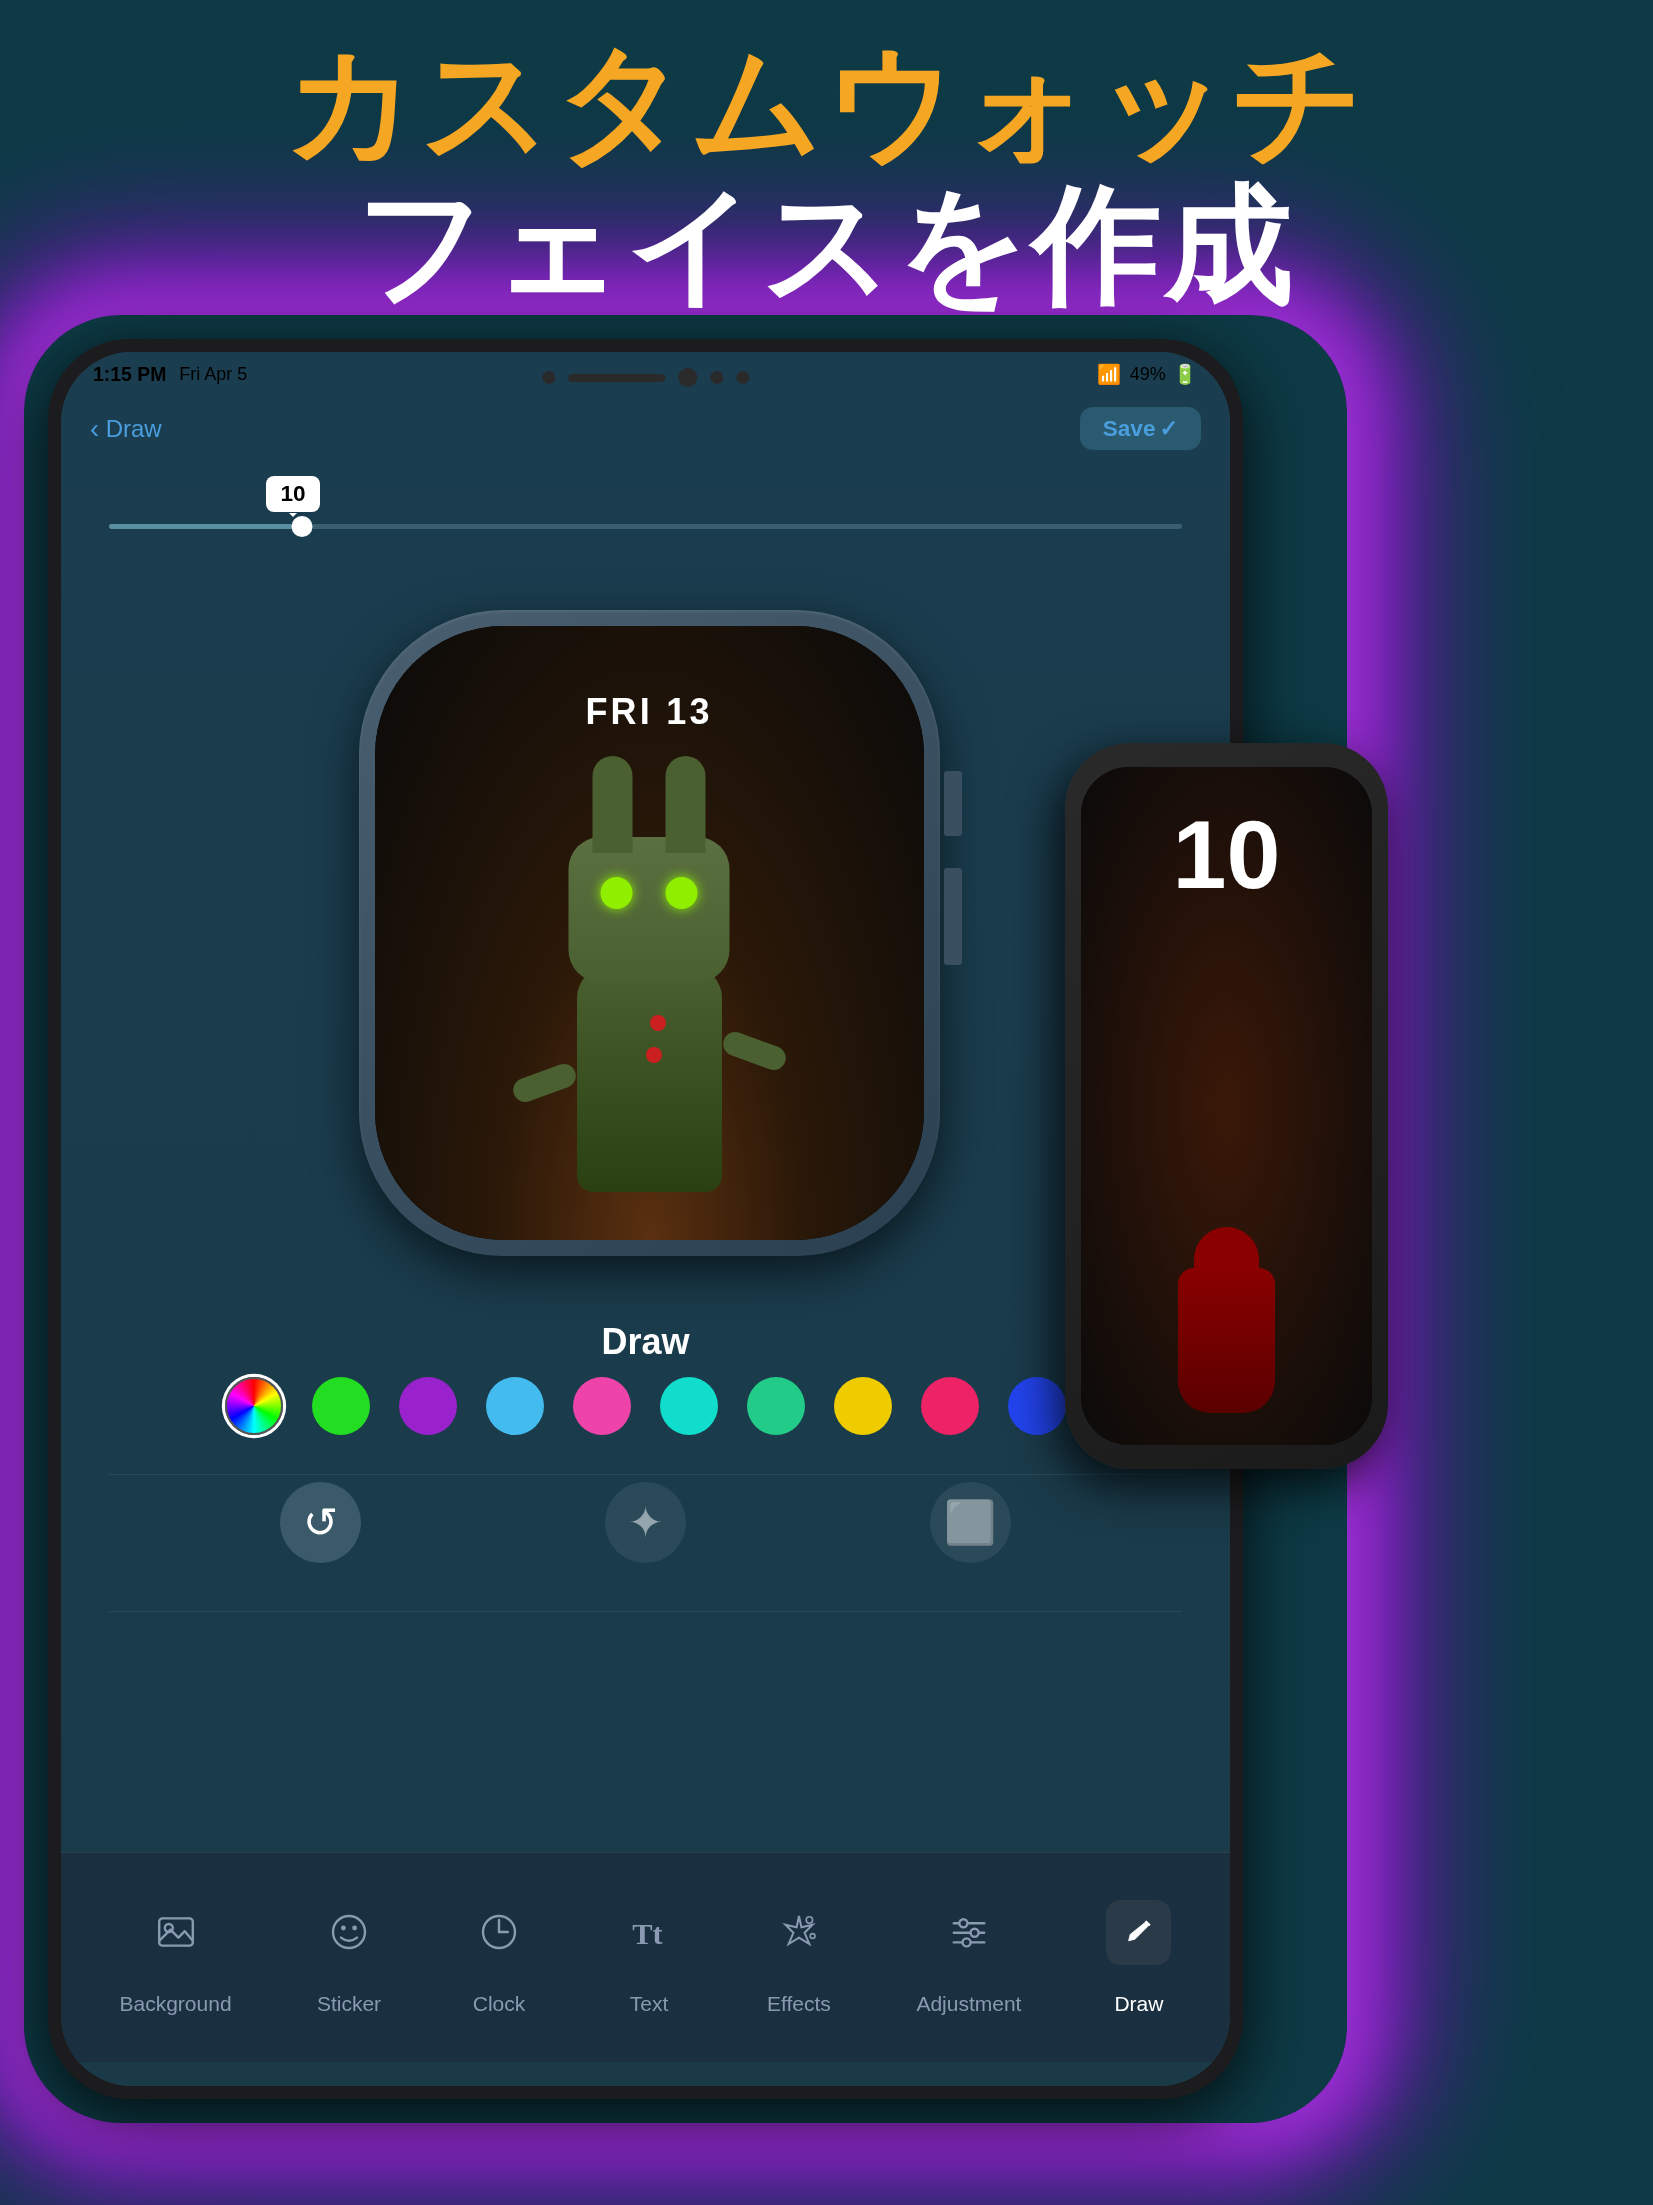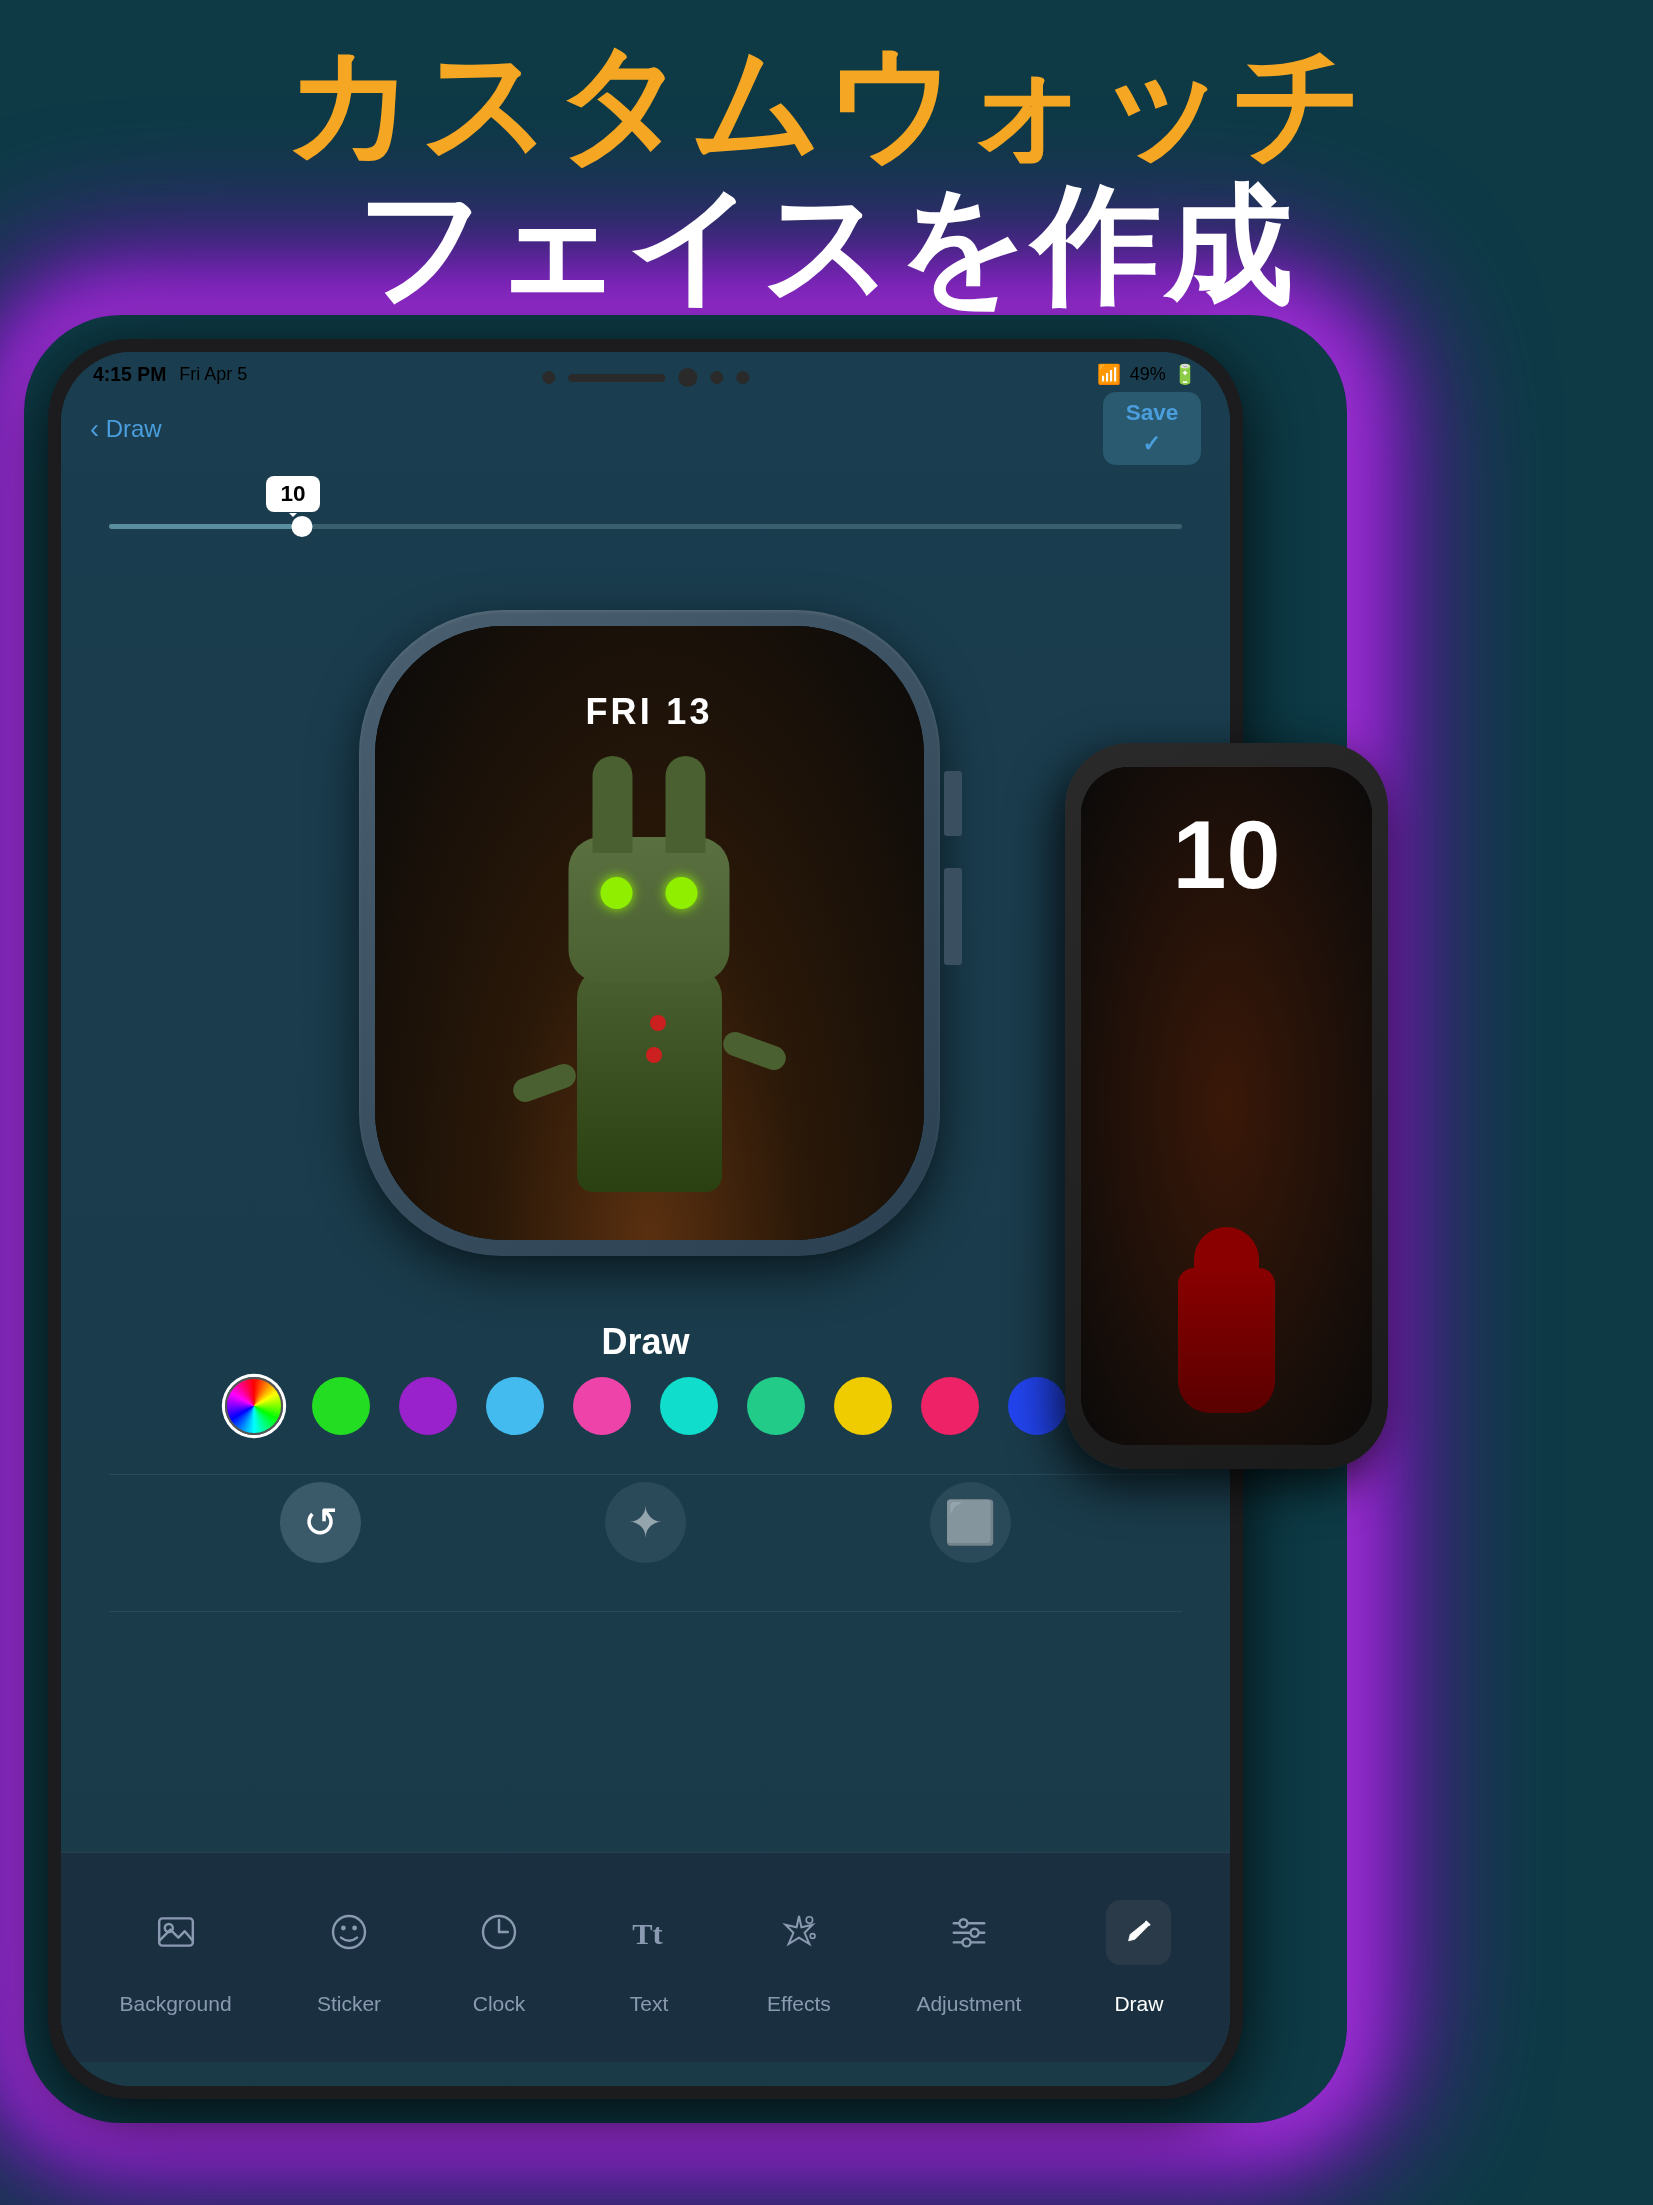--- a/index.html
+++ b/index.html
@@ -120,21 +120,20 @@
     .save-btn {
       background: #2a5a70;
       border-radius: 13px;
       padding: 8px 22.6px;
       display: flex;
       align-items: center;
       gap: 4px;
       color: #4a9edd;
       font-size: 22.6px;
       font-weight: 600;
-      flex-direction: column;
     }
 
     
     .slider-area {
       position: absolute;
       top: 124px; left: 48px; right: 48px;
       height: 81px;
       z-index: 3;
     }
     .slider-tooltip {
@@ -539,21 +538,21 @@
       <div class="ipad-sensor">
         <div class="sensor-dot"></div>
         <div class="sensor-bar"></div>
         <div class="sensor-dot2"></div>
         <div class="sensor-dot"></div>
         <div class="sensor-dot"></div>
       </div>
 
       <div class="status-bar">
         <div style="display:flex;gap:13px;align-items:center;">
-          <span class="status-time">4:15 PM</span>
+          <span class="status-time">1:15 PM</span>
           <span style="color:#000;font-size:18px;">Fri Apr 5</span>
         </div>
         <div class="status-right">
           <span style="font-size:19.4px;color:#000;">📶</span>
           <span style="font-size:18px;color:#000;">49%</span>
           <span style="font-size:19.4px;color:#000;">🔋</span>
         </div>
       </div>
 
       <div class="top-nav">

